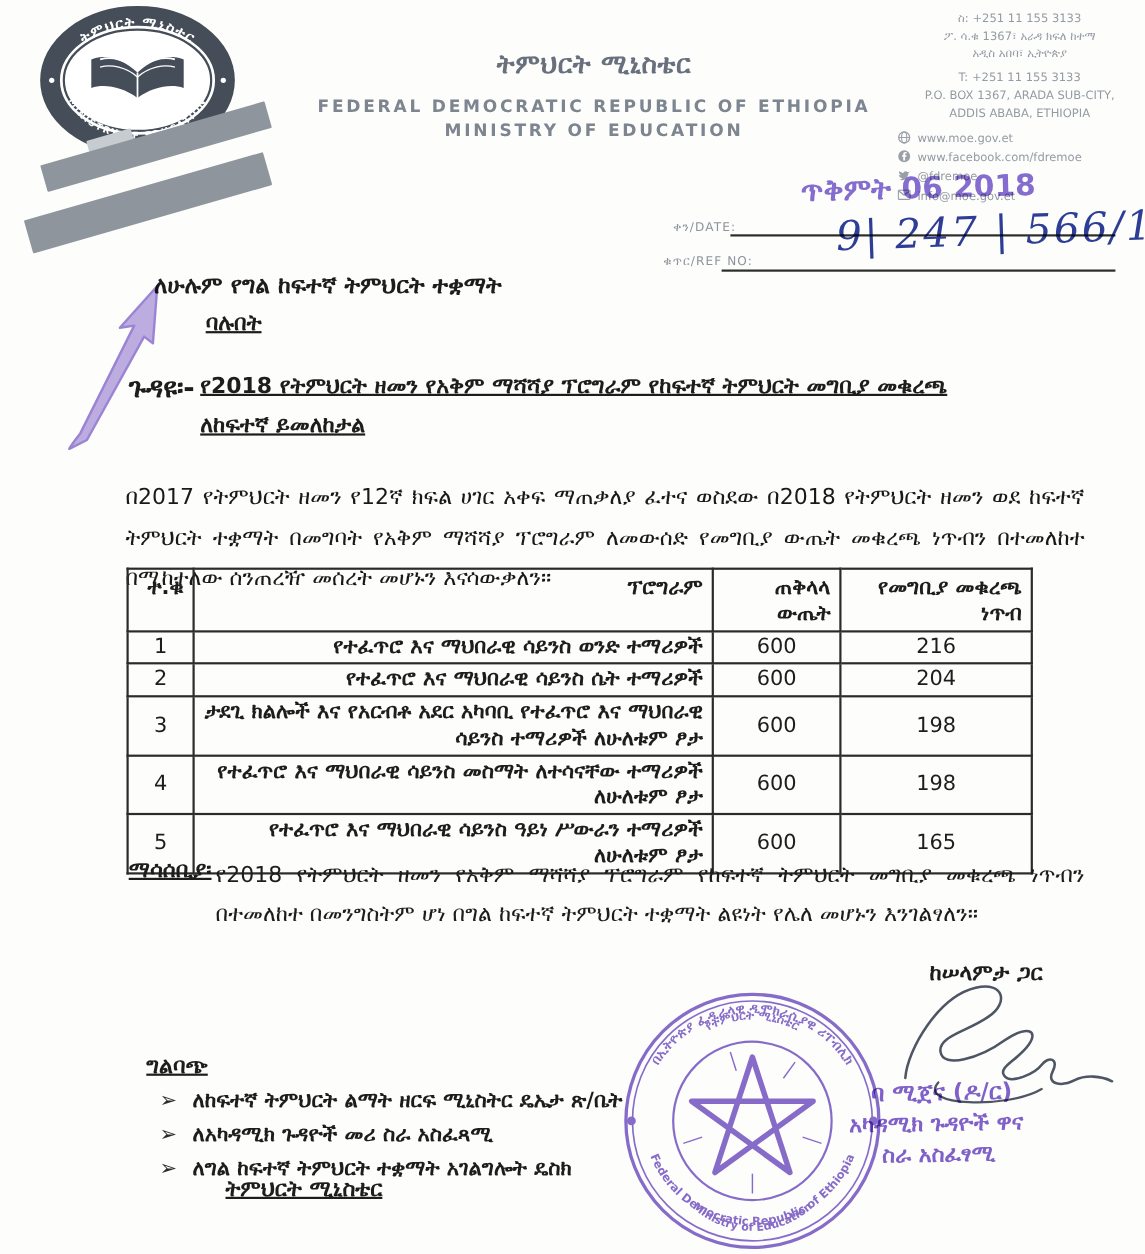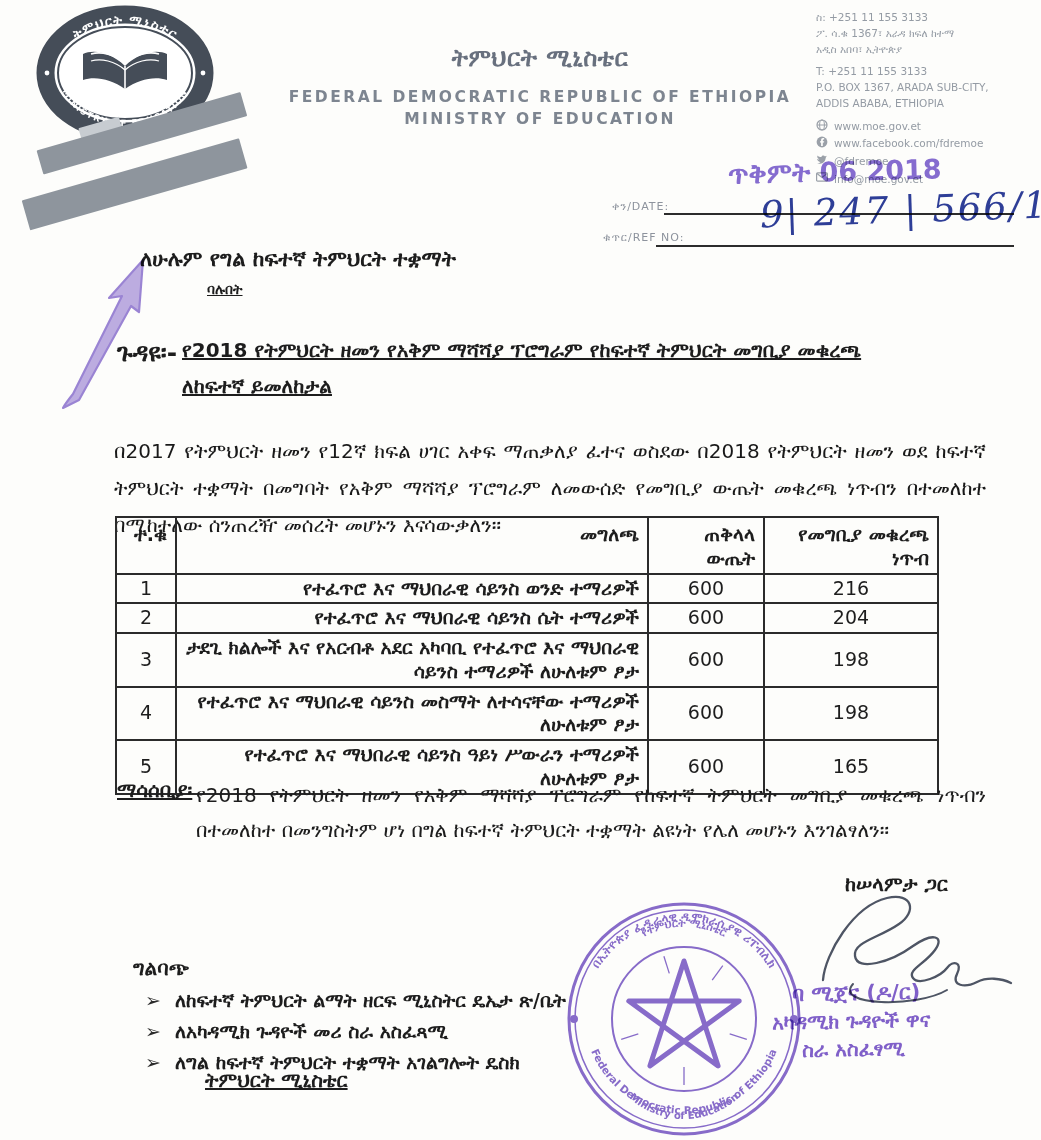--- a/index.html
+++ b/index.html
@@ -8,58 +8,58 @@
     background:#fdfdfb;overflow:hidden;
     font-family:"DejaVu Sans",sans-serif;color:#1d1d1d;
   }
   .abs{position:absolute;}
   .nowrap{white-space:nowrap;}
 
   
   .title-am{left:240px;width:600px;text-align:center;font-size:24px;font-weight:600;color:#68707e;letter-spacing:.5px;}
   .title-en{left:240px;width:600px;text-align:center;font-size:15.5px;font-weight:600;color:#7d8590;letter-spacing:2.5px;}
   .contact{left:816px;top:10px;width:222px;font-size:10.5px;color:#949ba4;line-height:1.5;}
-  .contact .blk{margin-bottom:7px;}
+  .contact .blk{margin-bottom:7px;text-align:center;}
   .icon-row{display:flex;align-items:flex-start;gap:6px;margin:2px 0;}
   .icon-row svg{flex:0 0 auto;}
 
   
   .stripe{background:#8e959d;transform:rotate(-16deg);transform-origin:left center;border-radius:1px;}
   .stripe.light{background:#c7ccd1;}
 
   
   .stamp-date{left:728px;top:156px;font-size:27px;font-weight:bold;color:#7c60cf;transform:rotate(-1.5deg);opacity:.92;}
   .fieldlabel{font-size:11px;color:#8d939d;letter-spacing:1px;}
   .rule{border-top:2px solid #2c2c2c;height:0;}
   .ref-value{left:760px;top:188px;font-size:37px;font-style:italic;color:#2e3e99;
      font-family:"DejaVu Serif",serif;letter-spacing:2px;transform:rotate(-2deg);}
 
   
   .recip1{left:140px;top:247px;font-size:21px;font-weight:bold;}
-  .recip2{left:187px;top:281px;font-size:14px;font-weight:bold;text-decoration:underline;margin-left:20px;}
+  .recip2{left:187px;top:281px;font-size:20px;font-weight:bold;text-decoration:underline;}
   .subj-label{left:117px;top:338px;font-size:25px;font-weight:bold;}
   .subj1{left:182px;top:338px;font-size:20px;font-weight:bold;text-decoration:underline;}
   .subj2{left:182px;top:374px;font-size:20px;font-weight:bold;text-decoration:underline;}
   .body-par{left:114px;top:403px;width:872px;font-size:20px;font-weight:500;
      line-height:37px;text-align:justify;color:#191919;margin-top:30px;}
 
   
   table.score{position:absolute;left:115px;top:516px;width:822px;border-collapse:collapse;table-layout:fixed;}
   table.score th,table.score td{border:2px solid #2b2b2b;font-size:19px;padding:2px 8px;vertical-align:middle;line-height:1.25;}
   table.score th{font-weight:bold;text-align:right;padding-top:5px;vertical-align:top;}
   td.c{text-align:center;} td.d{text-align:right;font-weight:600;padding-left:10px;}
 
   
   .note-label{left:117px;top:778px;font-size:20px;font-weight:bold;text-decoration:underline;}
   .note-text{left:196px;top:778px;width:790px;font-size:20px;font-weight:500;line-height:35px;text-align:justify;}
 
   .salute{left:845px;top:872px;font-size:20px;font-weight:600;}
 
   
-  .cc-label{left:133px;top:956px;font-size:20px;font-weight:bold;}
+  .cc-label{left:133px;top:956px;font-size:20px;font-weight:bold;text-decoration:underline;}
   .cc-list{left:145px;top:989px;width:560px;}
   .cc-item{display:flex;gap:14px;font-size:19px;font-weight:bold;margin-bottom:7px;line-height:1.25;}
   .cc-bullet{color:#2b2b2b;}
   .cc-footer{left:205px;top:1068px;font-size:20px;font-weight:bold;text-decoration:underline;}
 
   
   .signer{color:#8161cc;font-weight:600;transform:rotate(-1deg);}
 
   .ink{mix-blend-mode:multiply;}
 </style>
@@ -165,21 +165,21 @@
   <table class="score">
     <colgroup>
         <col style="width:60px">
         <col style="width:472px">
         <col style="width:116px">
         <col style="width:174px">
       </colgroup>
     <thead>
       <tr>
         <th>ተ.ቁ</th>
-        <th>መግለጫ</th>
+        <th>ፕሮግራም</th>
         <th>ጠቅላላ ውጤት</th>
         <th>የመግቢያ መቁረጫ ነጥብ</th>
       </tr>
     </thead>
     <tbody>
       <tr style="height:27px;">
         <td class="c">1</td>
         <td class="d">የተፈጥሮ እና ማህበራዊ ሳይንስ ወንድ ተማሪዎች</td>
         <td class="c">600</td>
         <td class="c">216</td>

